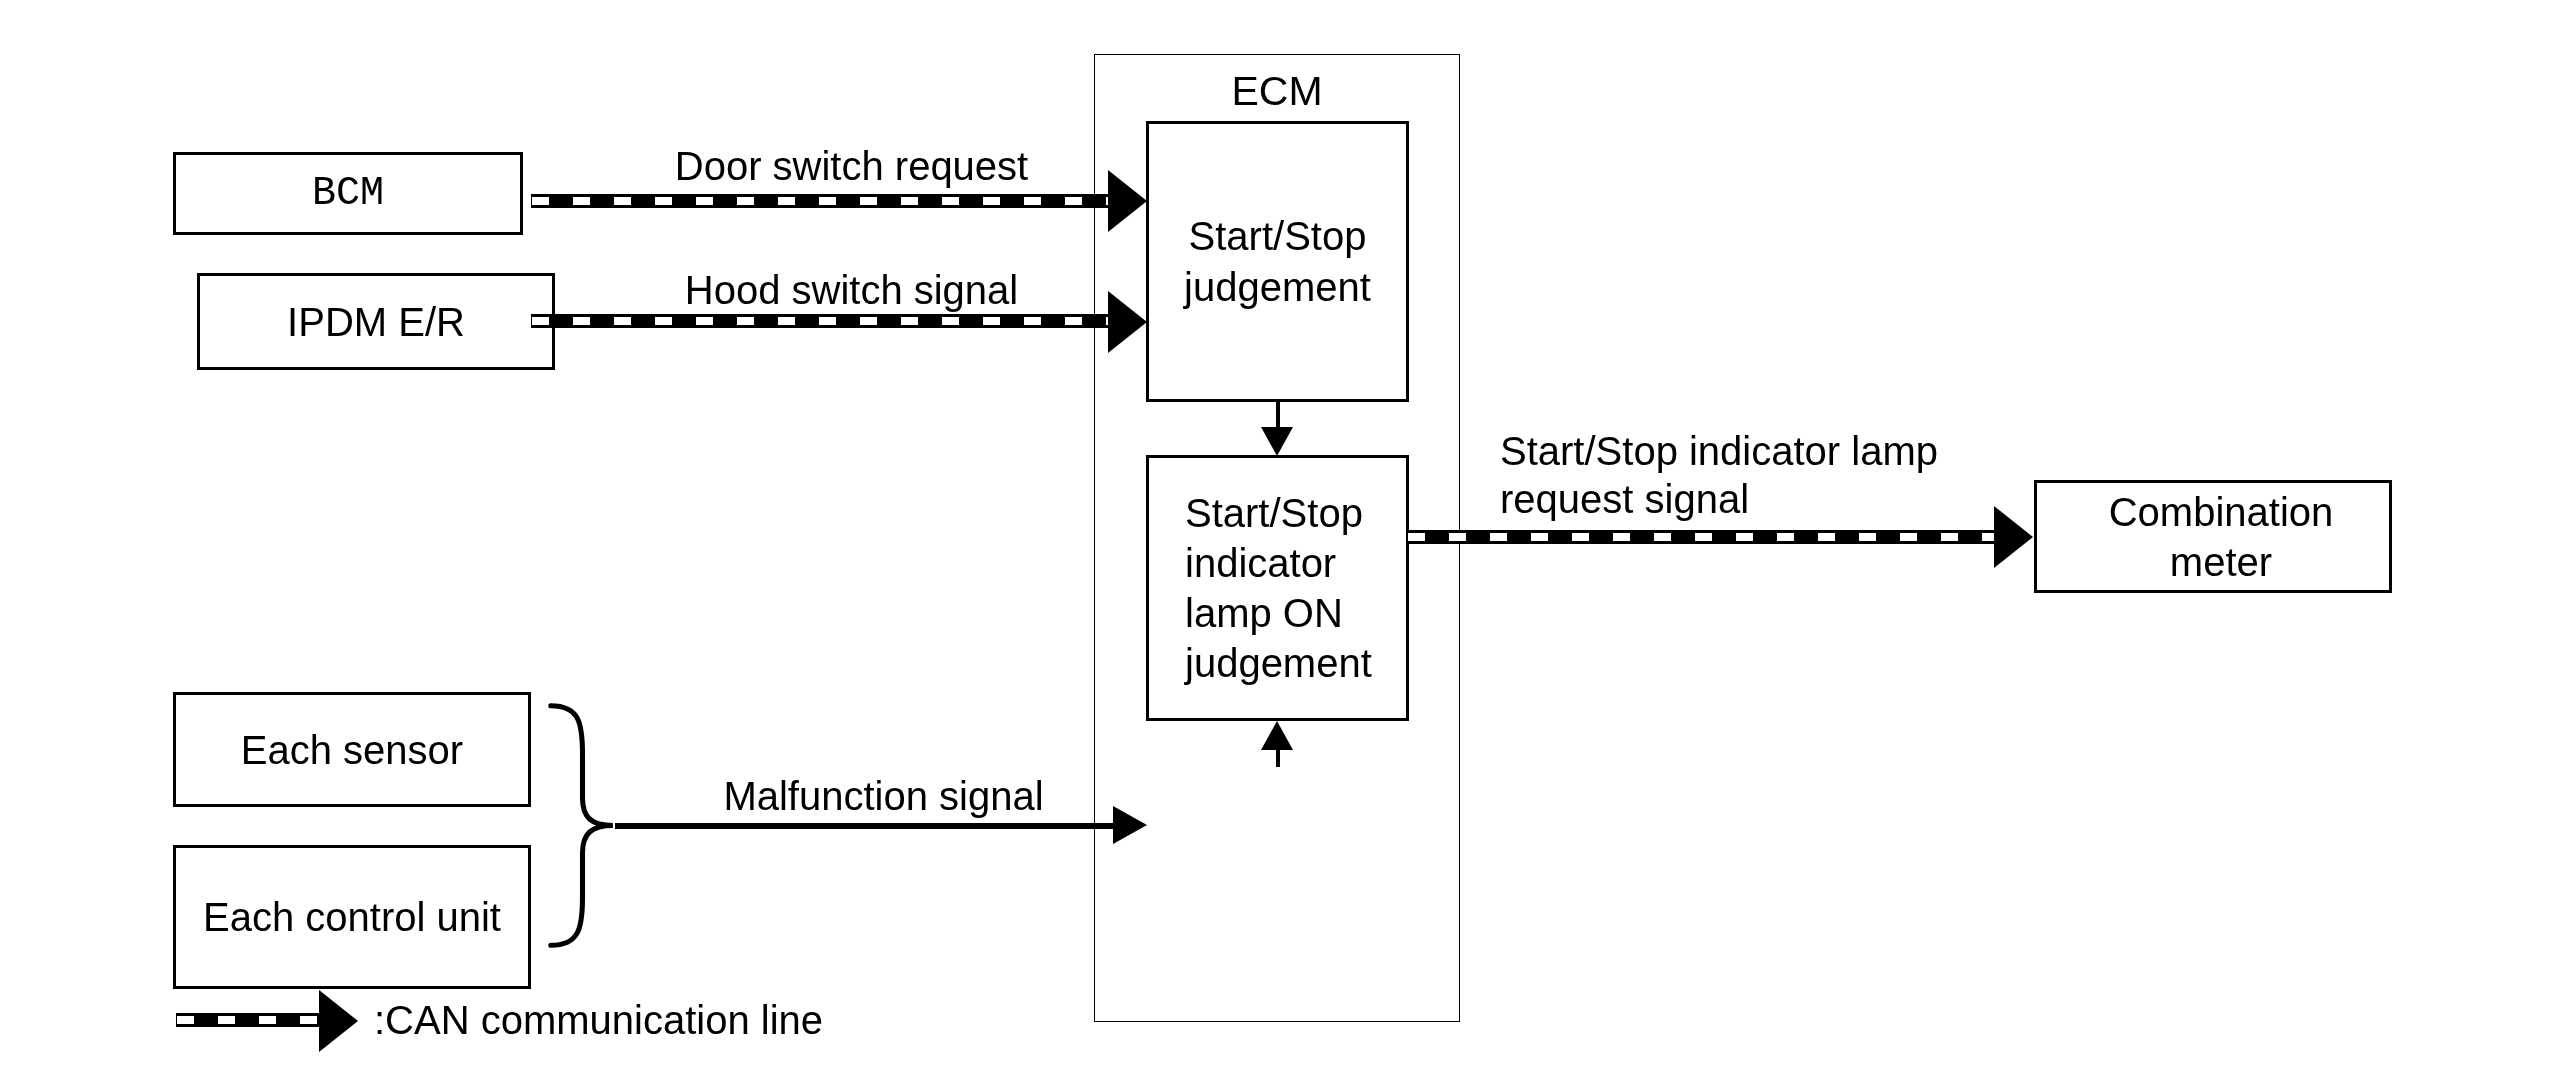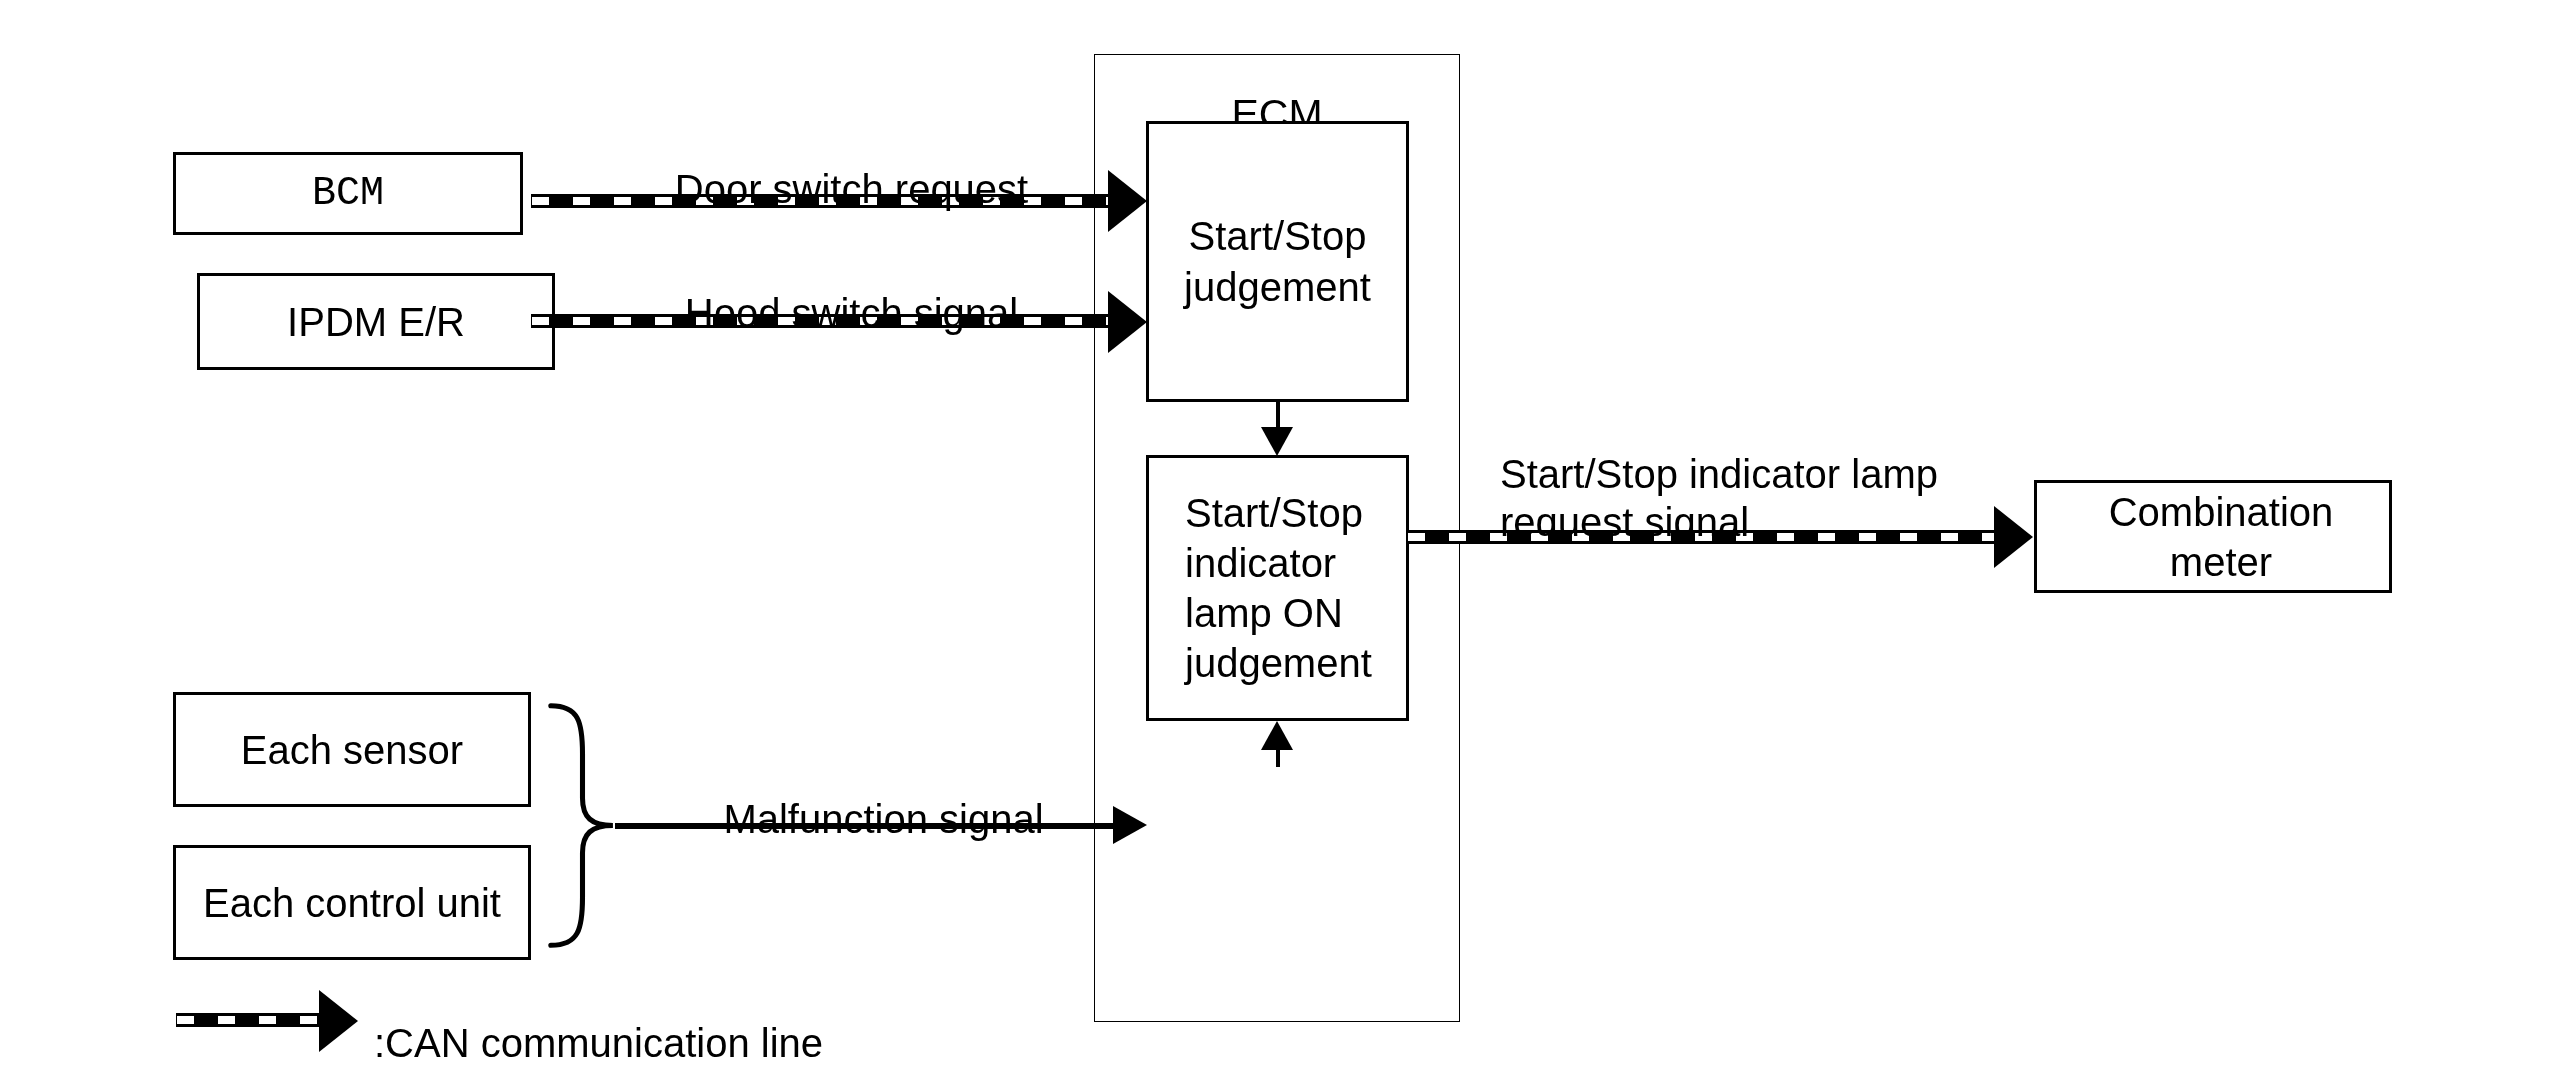--- a/index.html
+++ b/index.html
@@ -22,21 +22,20 @@
   .ecm-outer {
     position:absolute;
     border:1.9px solid #000;
     background:#fff;
     box-sizing:border-box;
   }
   .label {
     position:absolute;
     font-size:40px; line-height:40px;
     white-space:nowrap;
-    margin-top:23px;
   }
   .label.center { text-align:center; }
   .can-band {
     position:absolute;
     height:14px;
     background:#000;
   }
   .can-band::before {
     content:"";
     position:absolute; left:1.3px; right:0; top:2.6px; bottom:2.6px;
@@ -100,21 +99,21 @@
       <div>lamp ON</div>
       <div>judgement</div>
     </div>
   </div>
 
 
   <div class="node" style="left:173px; top:692px; width:358px; height:115px;">
     <span>Each sensor</span>
   </div>
 
-  <div class="node" style="left:173px; top:845px; width:358px; height:115px;">
+  <div class="node" style="left:173px; top:845px; width:358px; height:144px;">
     <span>Each control unit</span>
   </div>
 
   <div class="node" style="left:2034px; top:480px; width:358px; height:113px;padding-left:16px;">
     <div>
       <div>Combination</div>
       <div>meter</div>
     </div>
   </div>
 

